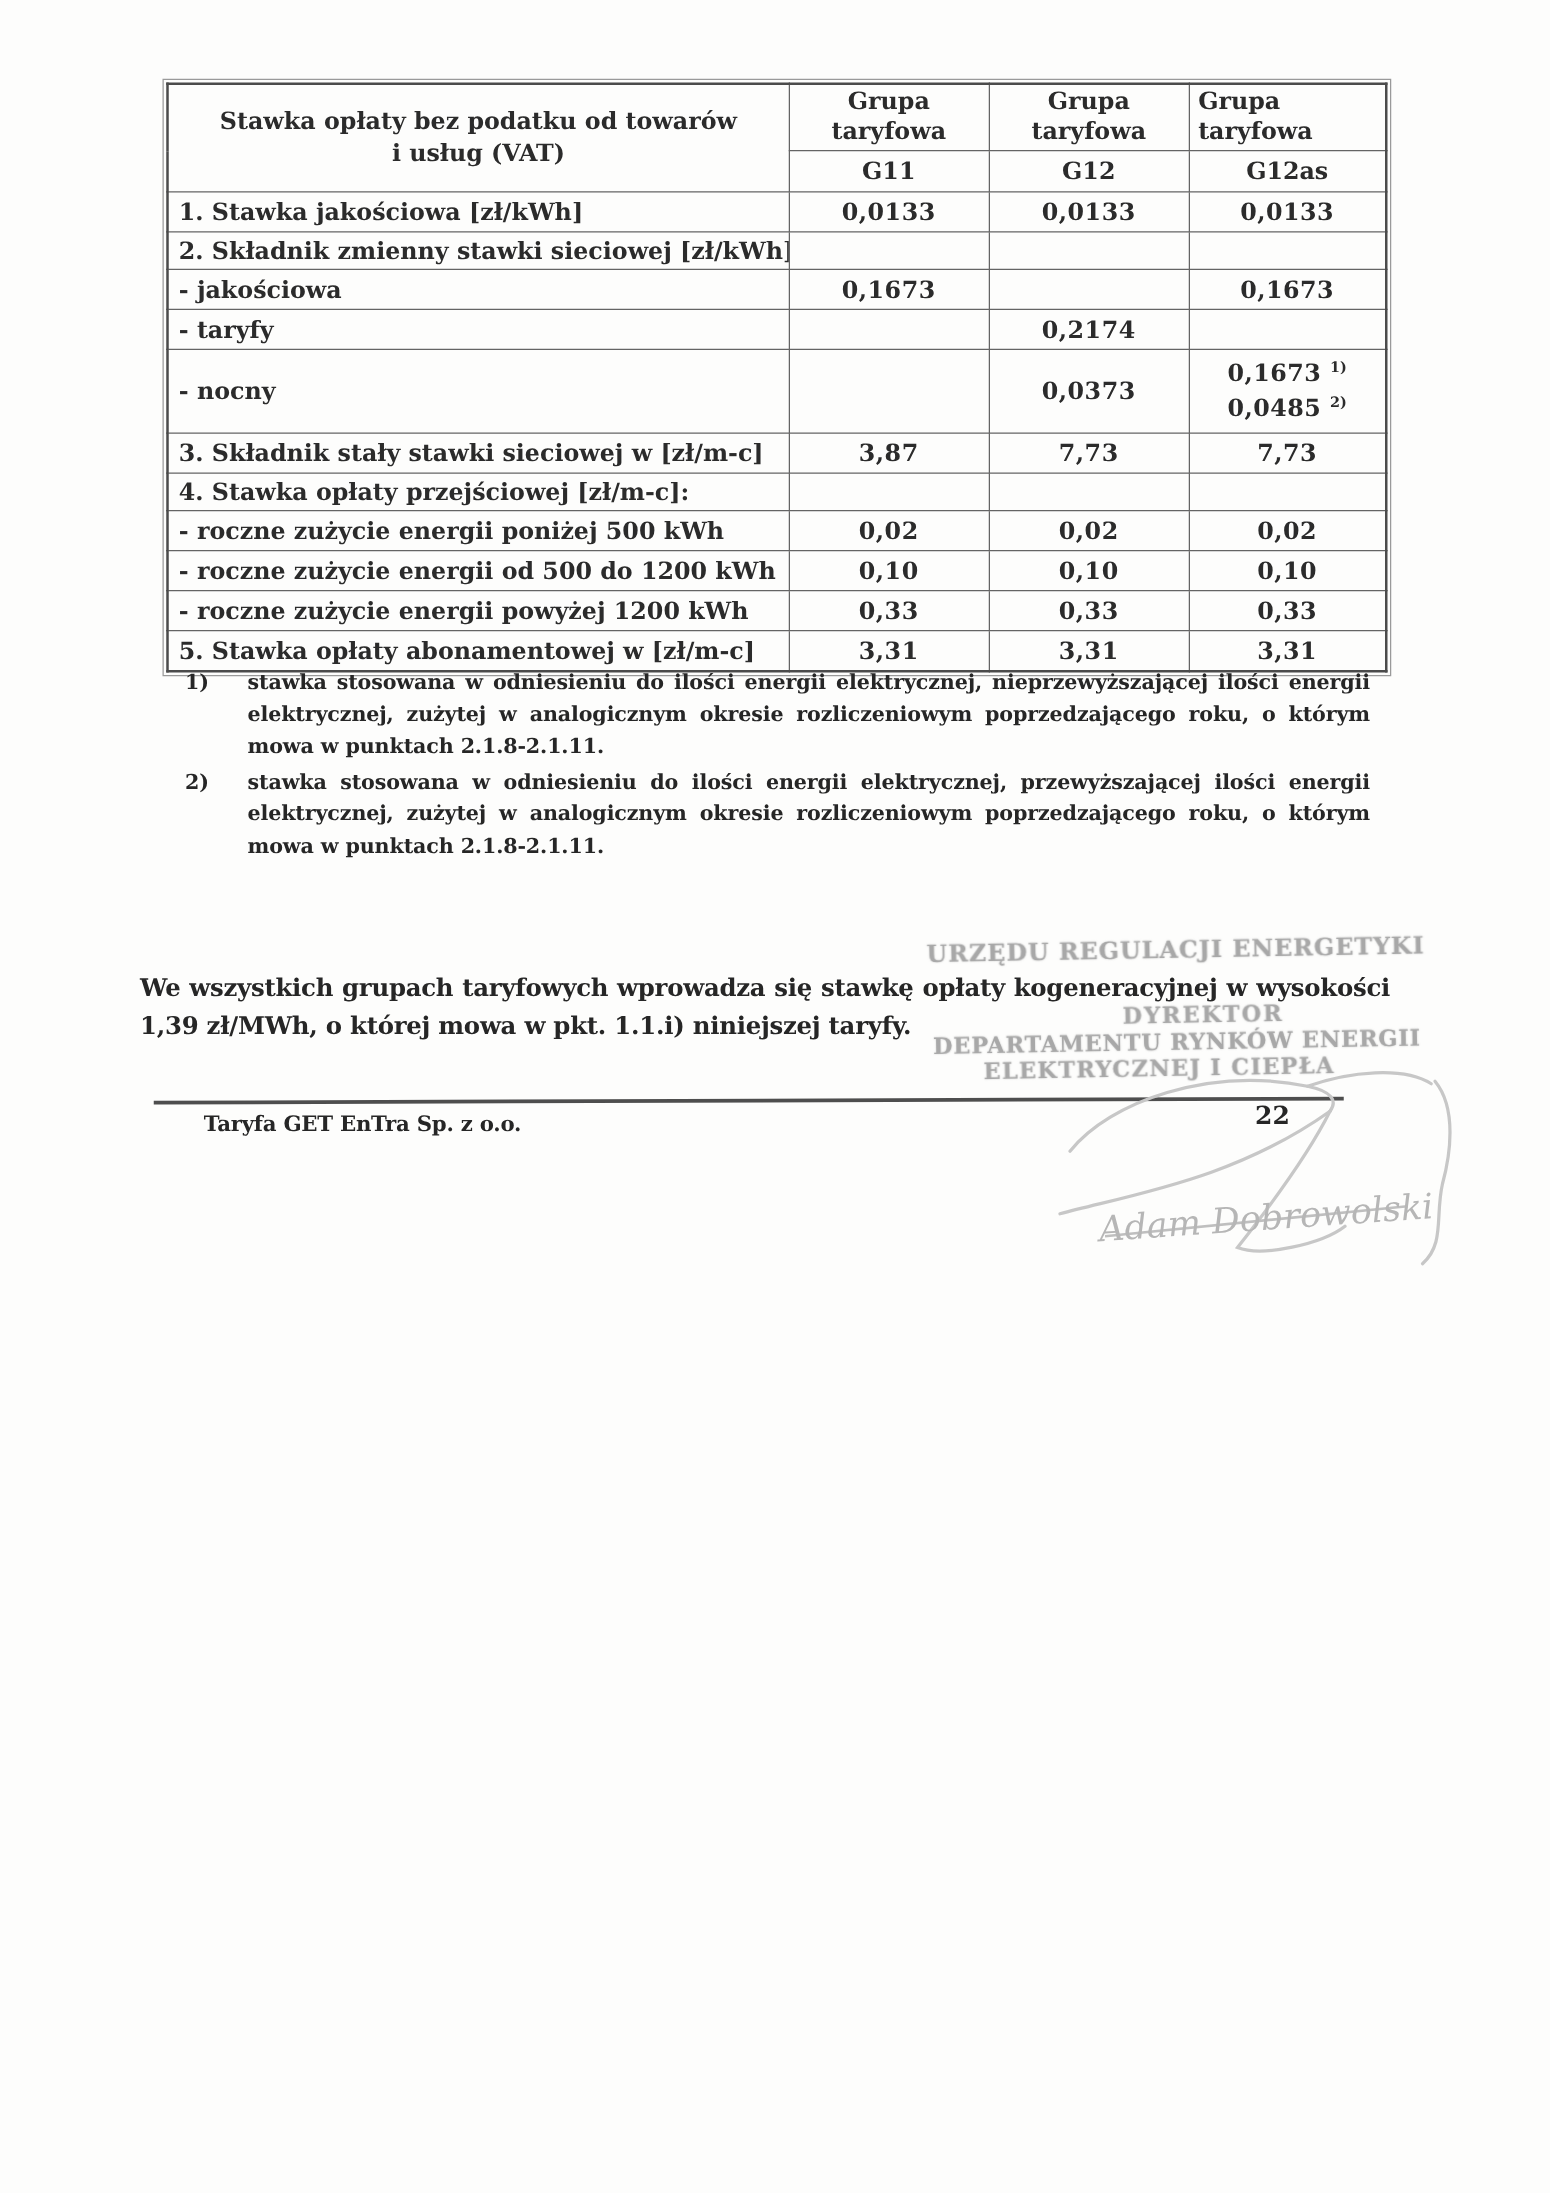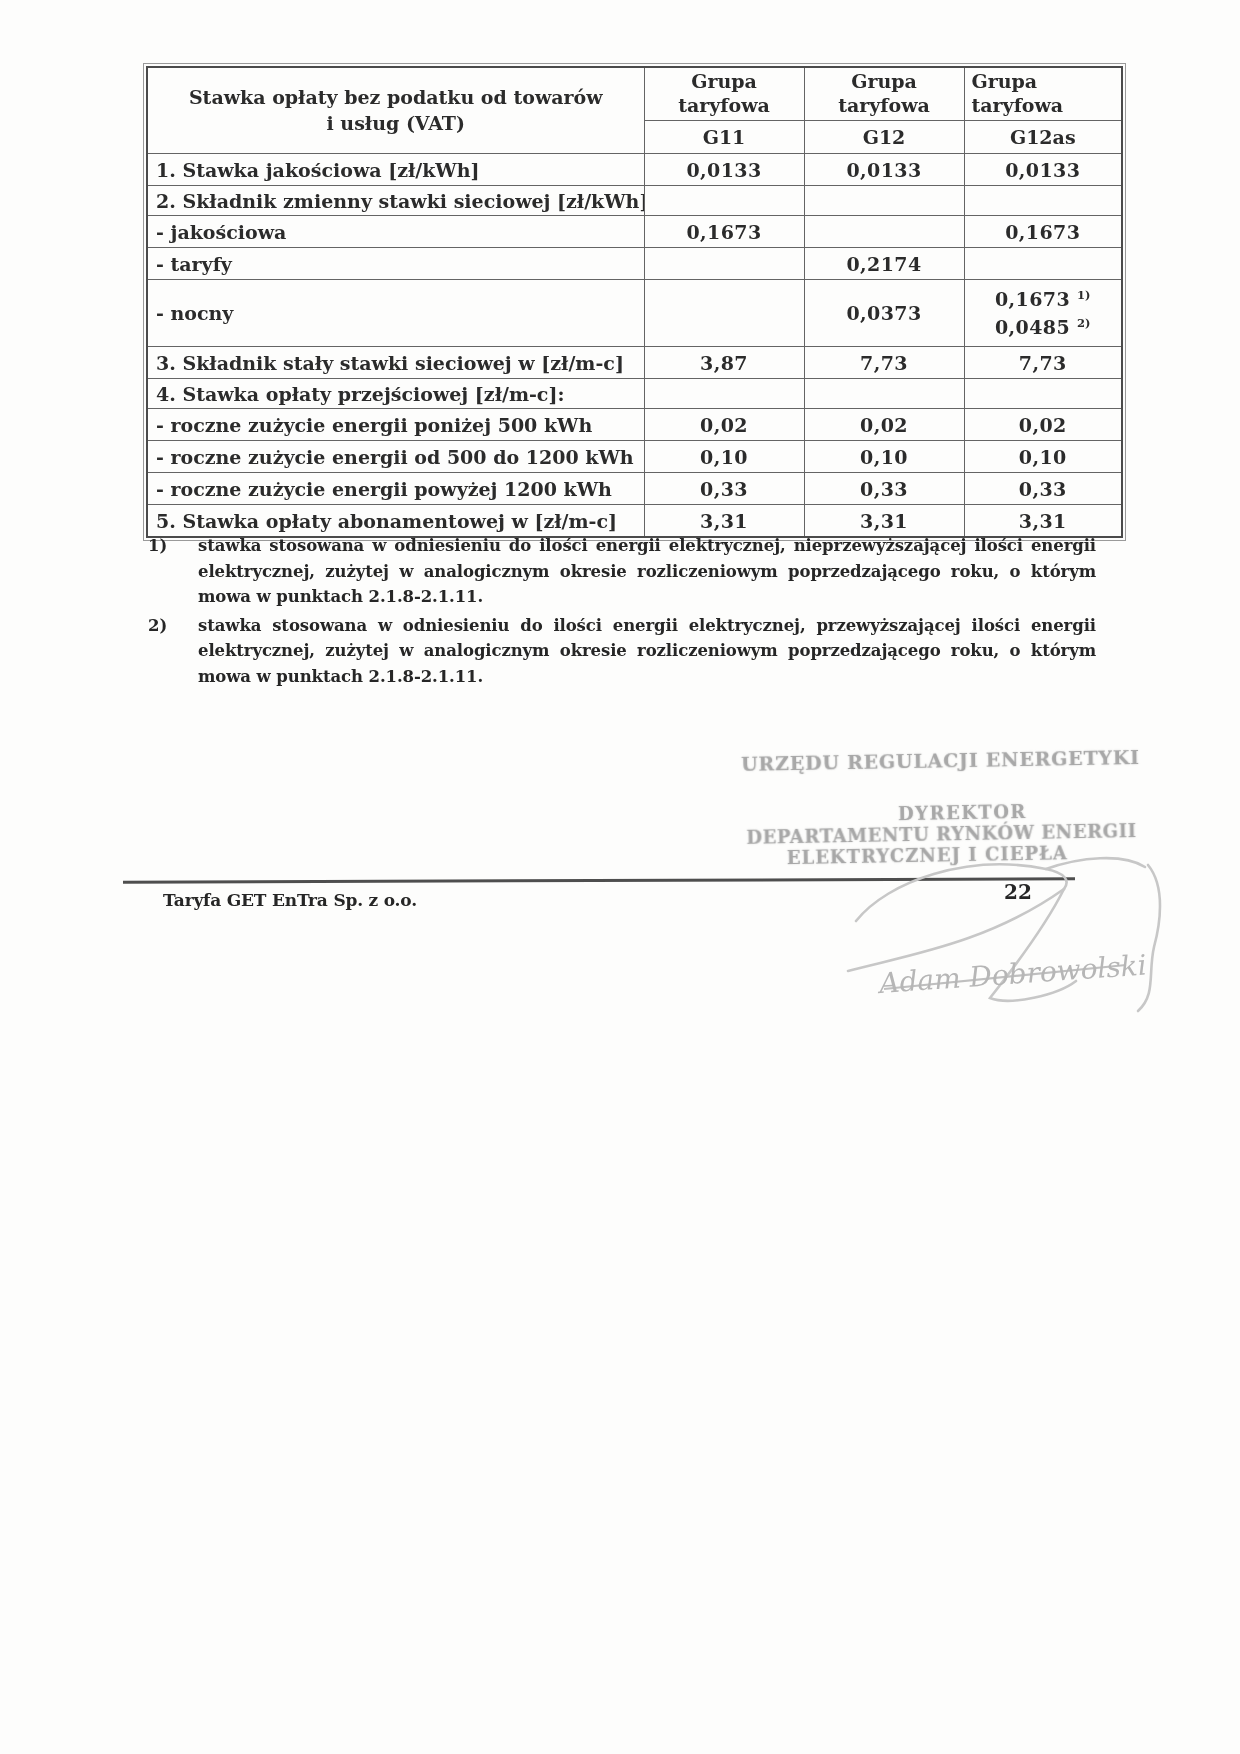--- a/index.html
+++ b/index.html
@@ -4,21 +4,21 @@
 <style>
   html,body{margin:0;padding:0;background:#e8e8e8;}
   .page{
     position:relative;width:1240px;height:1754px;margin:0 auto;
     background:#fdfdfc;overflow:hidden;
     font-family:"DejaVu Serif", serif;color:#262626;
   }
 
   
   table.tariff{
-    position:absolute;left:146px;top:66px;width:975px;
+    position:absolute;left:133px;top:66px;width:975px;
     border-collapse:collapse;table-layout:fixed;
     border:2.5px solid #4b4b4b;
     outline:1.5px solid #9a9a9a;outline-offset:2px;
   }
   table.tariff th, table.tariff td{
     border:1.5px solid #646464;
     font-size:19px;font-weight:700;color:#2b2b2b;
     padding:2px 8px;vertical-align:middle;
   }
   th.c1h{height:79px;text-align:center;line-height:1.35;font-size:19px;}
@@ -168,20 +168,21 @@
       <div class="footnote">
         <span class="fn-marker">1)</span>
         <div class="fn-text">stawka stosowana w odniesieniu do ilości energii elektrycznej, nieprzewyższającej ilości energii elektrycznej, zużytej w analogicznym okresie rozliczeniowym poprzedzającego roku, o którym mowa w punktach 2.1.8-2.1.11.</div>
       </div>
       <div class="footnote">
         <span class="fn-marker">2)</span>
         <div class="fn-text">stawka stosowana w odniesieniu do ilości energii elektrycznej, przewyższającej ilości energii elektrycznej, zużytej w analogicznym okresie rozliczeniowym poprzedzającego roku, o którym mowa w punktach 2.1.8-2.1.11.</div>
       </div>
     </div>
 
+  <div class="para p2">We wszystkich grupach taryfowych wprowadza się stawkę opłaty kogeneracyjnej w wysokości 1,39 zł/MWh, o której mowa w pkt. 1.1.i) niniejszej taryfy.</div>
 
   <div class="stamp">
     <span class="s1">URZĘDU REGULACJI ENERGETYKI</span>
     <span class="s2">DYREKTOR</span>
     <span class="s3">DEPARTAMENTU RYNKÓW ENERGII</span>
     <span class="s4">ELEKTRYCZNEJ I CIEPŁA</span>
   </div>
 
   <div class="footer-rule"></div>
   <div class="footer-left">Taryfa GET EnTra Sp. z o.o.</div>

